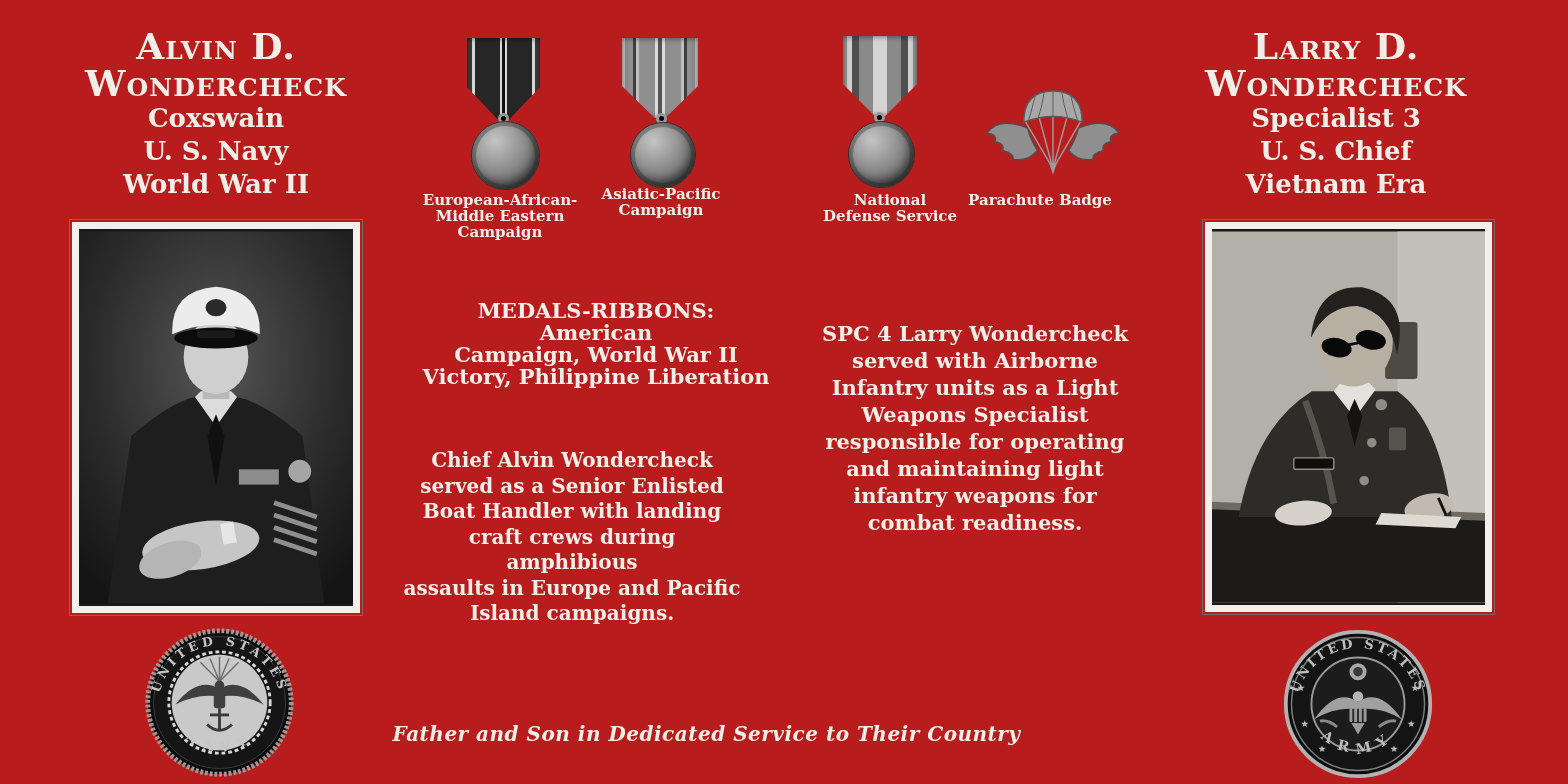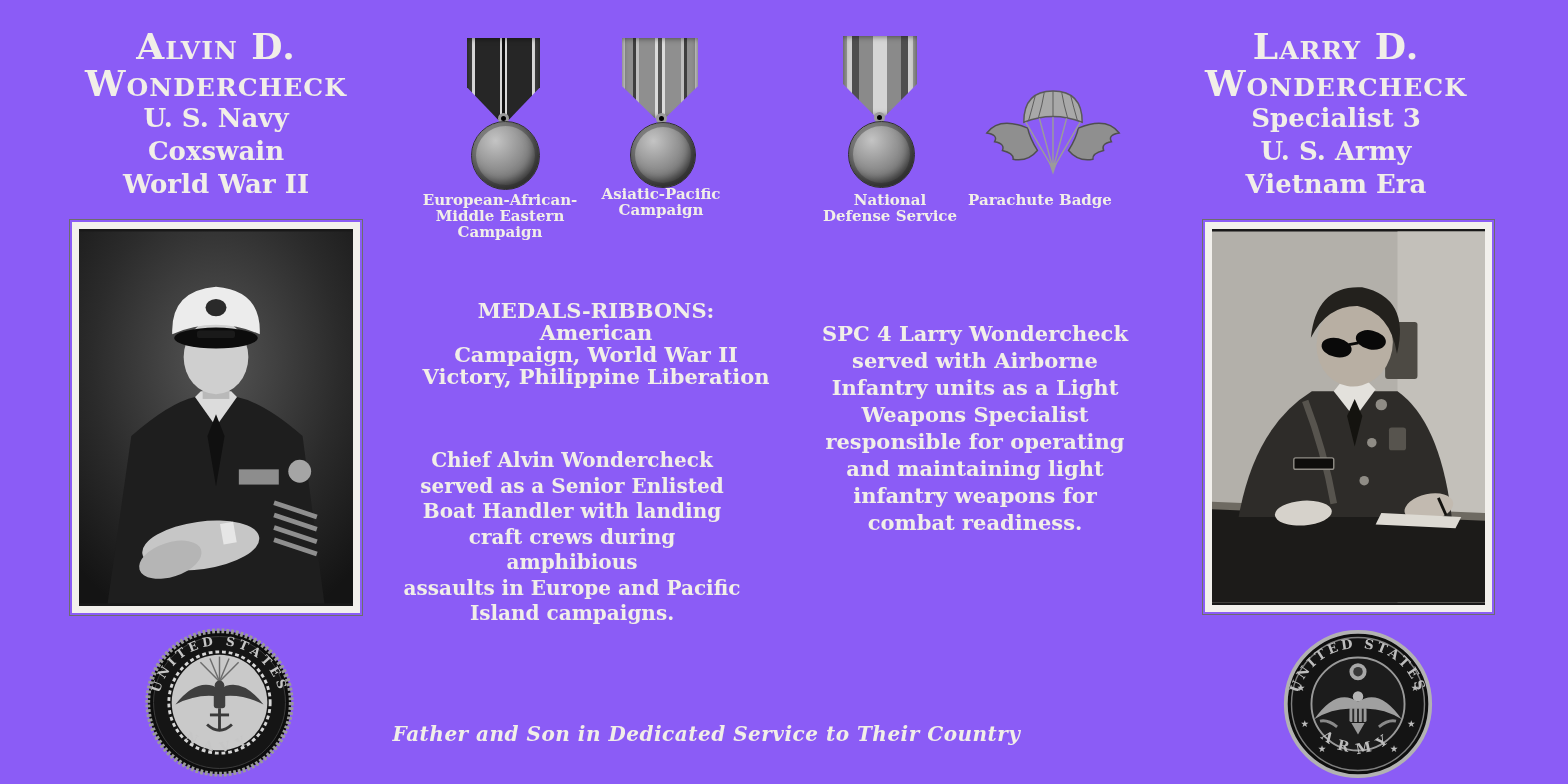--- a/index.html
+++ b/index.html
@@ -1,17 +1,17 @@
 <!DOCTYPE html>
 <html><head>
 <meta charset="utf-8">
 <style>
   html,body{margin:0;padding:0;background:#000;}
   .plaque{
-    position:relative;width:1568px;height:784px;background:#8b5cf6;
+    position:relative;width:1568px;height:784px;background:#b91c1c;
     overflow:hidden;
     font-family:"DejaVu Serif","Liberation Serif",serif;
     color:#f1eee8;
   }
   .abs{position:absolute;}
   .ctr{text-align:center;}
   .pre{white-space:pre-line;}
 
   
   .vet-header{width:400px;top:28px;}
@@ -72,22 +72,22 @@
   .badge-wrap svg{display:block;width:100%;height:100%;}
 </style>
 </head>
 <body>
 
 <div class="plaque">
 
   <header class="abs ctr vet-header hdr-left">
     <div class="name">Alvin D.</div>
     <div class="name">Wondercheck</div>
+    <div class="sub">Coxswain</div>
     <div class="sub">U. S. Navy</div>
-    <div class="sub">Coxswain</div>
     <div class="sub">World War II</div>
   </header>
 
   <figure class="abs photo photo-left" style="margin:0;">
     <svg viewBox="0 0 288 391">
       <defs>
         <radialGradient id="bgL" cx="50%" cy="35%" r="75%">
           <stop offset="0%" stop-color="#555"></stop>
             <stop offset="60%" stop-color="#2b2b2b"></stop>
             <stop offset="100%" stop-color="#141414"></stop>
@@ -219,21 +219,21 @@
 Weapons Specialist
 responsible for operating
 and maintaining light
 infantry weapons for
 combat readiness.</div>
 
   <header class="abs ctr vet-header hdr-right">
     <div class="name">Larry D.</div>
     <div class="name">Wondercheck</div>
     <div class="sub">Specialist 3</div>
-    <div class="sub">U. S. Army</div>
+    <div class="sub">U. S. Chief</div>
     <div class="sub">Vietnam Era</div>
   </header>
 
   <figure class="abs photo photo-right" style="margin:0;">
     <svg viewBox="0 0 287 390">
       <rect width="287" height="390" fill="#b3b0aa"></rect>
       <rect x="195" y="0" width="92" height="390" fill="#c3c0ba"></rect>
       <rect x="182" y="95" width="34" height="60" rx="3" fill="#4d4a44"></rect>
 
       <polygon points="0,288 287,300 287,390 0,390" fill="#1c1b19"></polygon>

